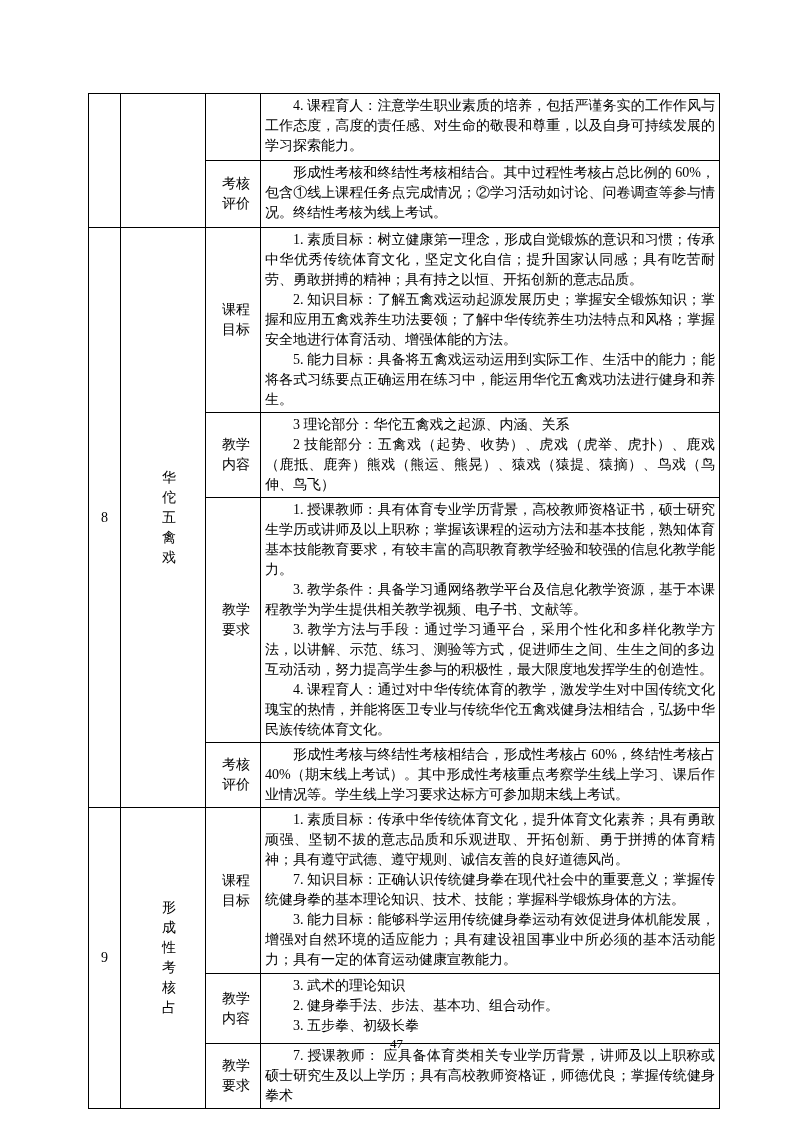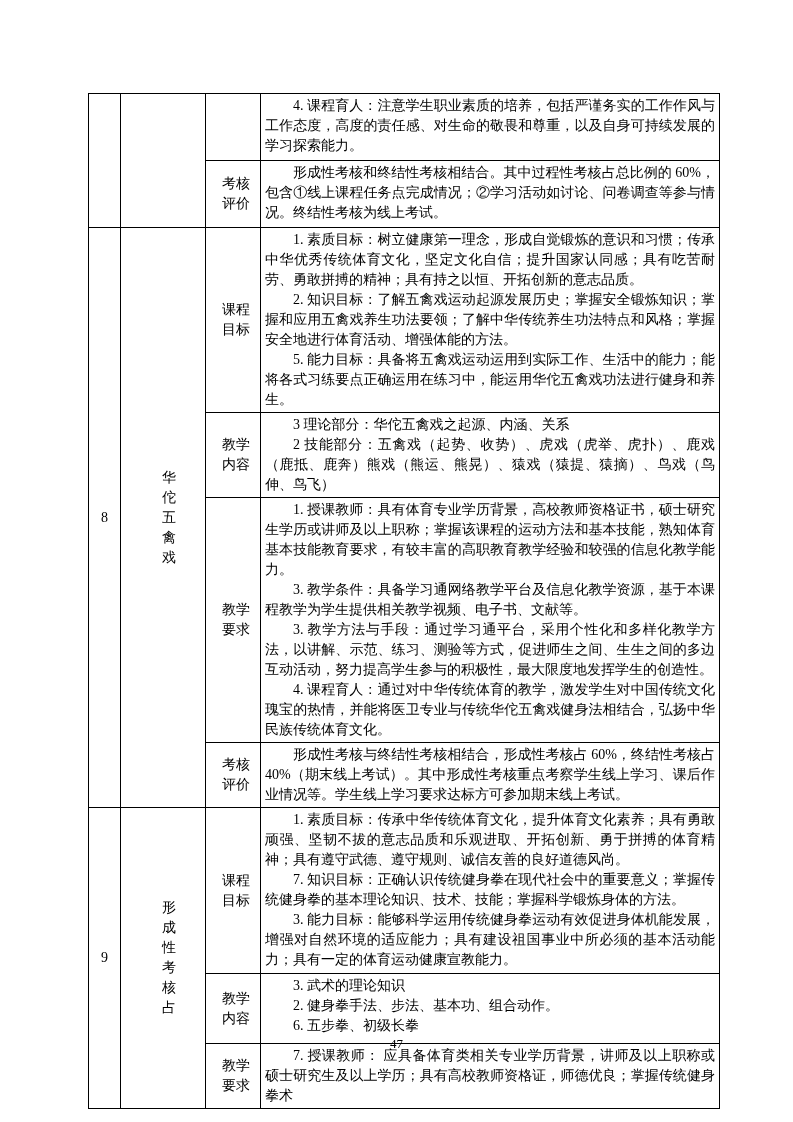--- a/index.html
+++ b/index.html
@@ -136,21 +136,21 @@
             <p>1. 素质目标：传承中华传统体育文化，提升体育文化素养；具有勇敢顽强、坚韧不拔的意志品质和乐观进取、开拓创新、勇于拼搏的体育精神；具有遵守武德、遵守规则、诚信友善的良好道德风尚。</p>
             <p>7. 知识目标：正确认识传统健身拳在现代社会中的重要意义；掌握传统健身拳的基本理论知识、技术、技能；掌握科学锻炼身体的方法。</p>
             <p>3. 能力目标：能够科学运用传统健身拳运动有效促进身体机能发展，增强对自然环境的适应能力；具有建设祖国事业中所必须的基本活动能力；具有一定的体育运动健康宣教能力。</p>
           </td>
       </tr>
       <tr style="height:70px">
         <td class="c-label">教学内容</td>
         <td class="c-content">
             <p>3.  武术的理论知识</p>
             <p>2.  健身拳手法、步法、基本功、组合动作。</p>
-            <p>6. 五步拳、初级长拳</p>
+            <p>3. 五步拳、初级长拳</p>
           </td>
       </tr>
       <tr style="height:41px">
         <td class="c-label">教学要求</td>
         <td class="c-content">
             <p>7. 授课教师： 应具备体育类相关专业学历背景，讲师及以上职称或硕士研究生及以上学历；具有高校教师资格证，师德优良；掌握传统健身拳术</p>
           </td>
       </tr>
     </tbody>
   </table>

